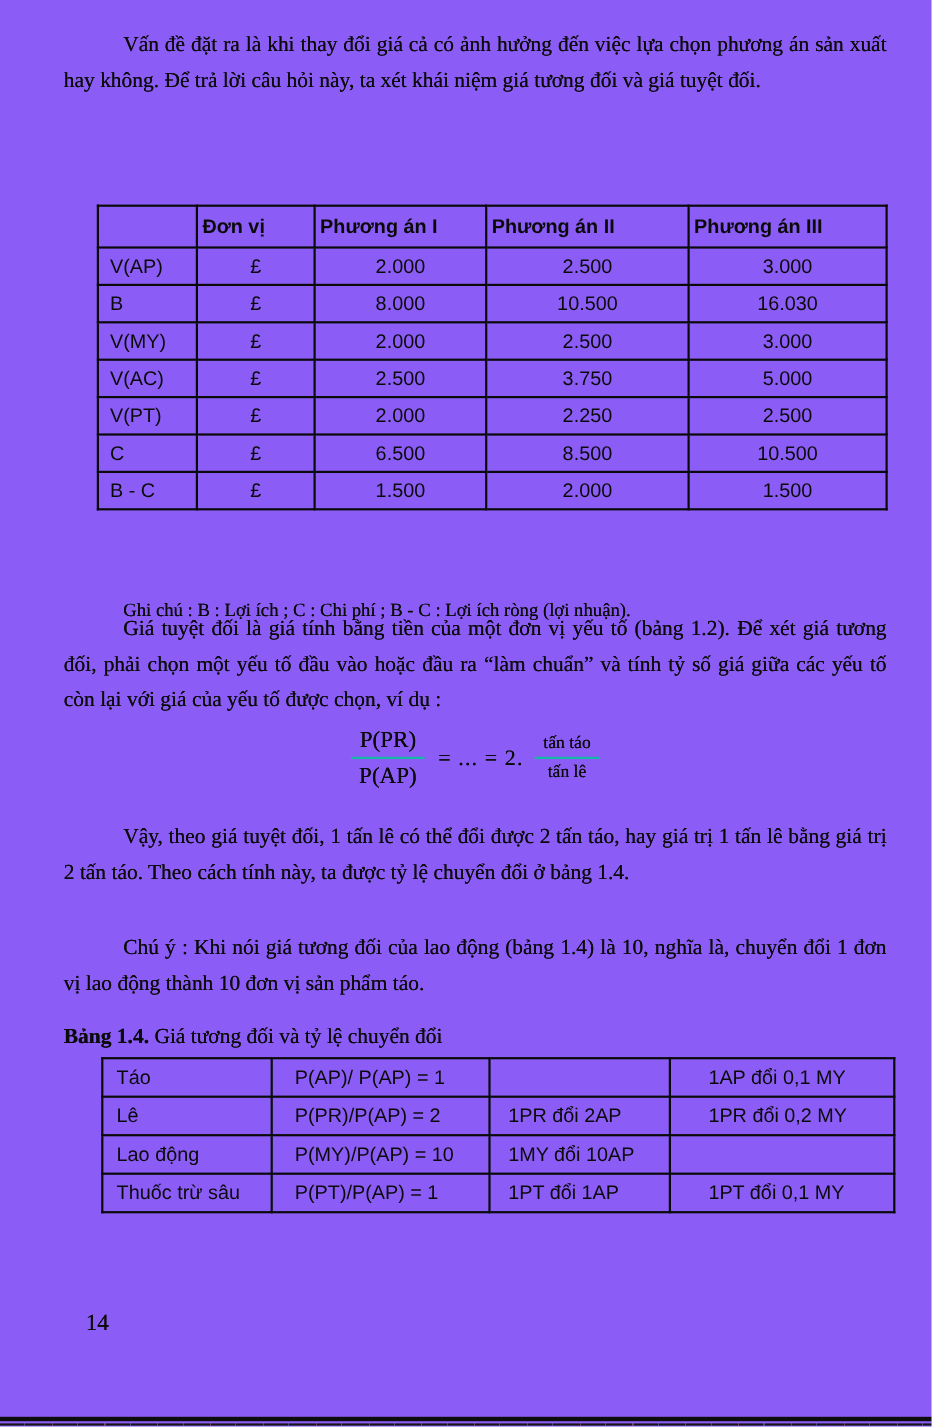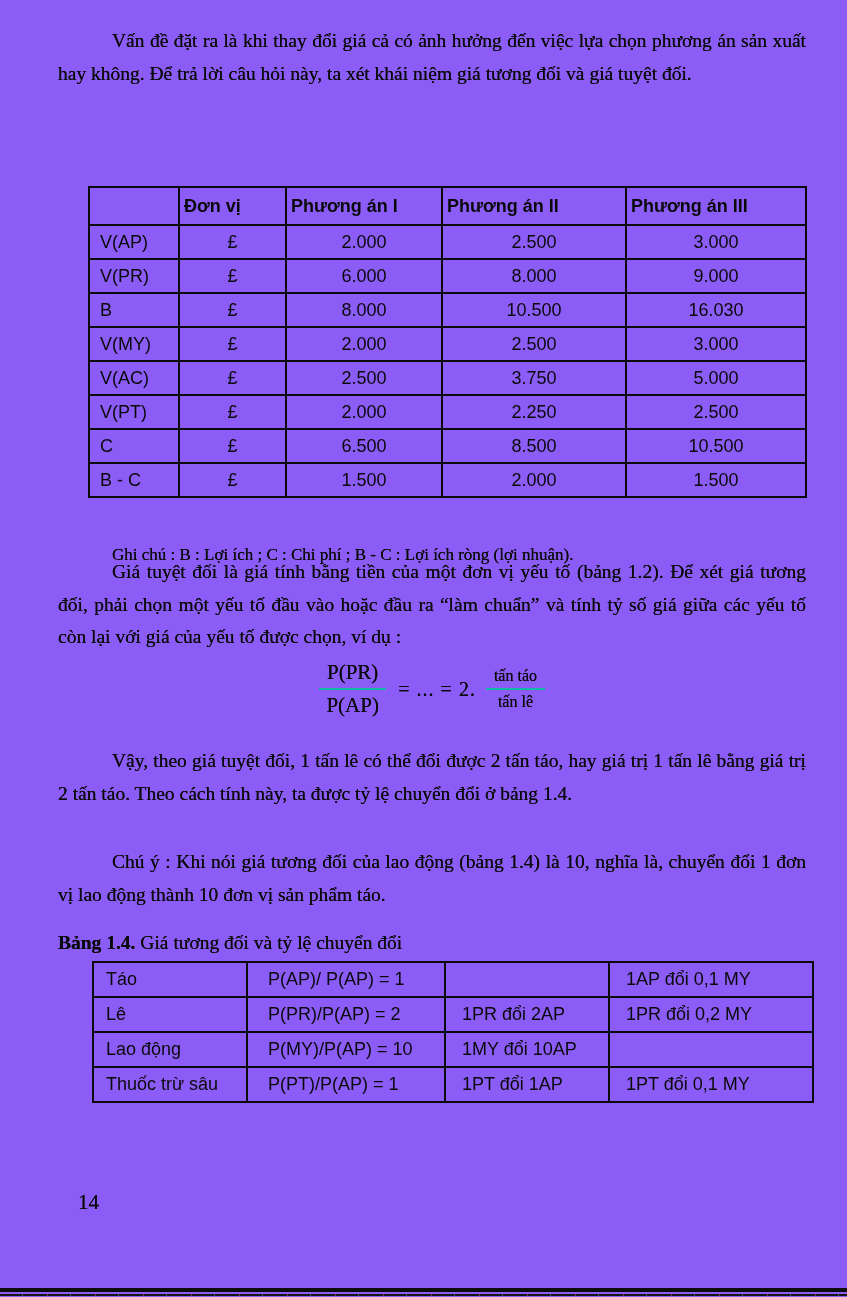--- a/index.html
+++ b/index.html
@@ -39,21 +39,21 @@
   #t13{left:88px;top:186px;width:717px;}
   #t13 th{height:36px;}
   #t13 td{height:32px;}
   #t13 td:first-child{text-align:left;padding-left:10px;}
   
   #t14{left:92px;top:961px;width:720px;}
   #t14 td{height:33px;text-align:left;}
   #t14 td:nth-child(1){padding-left:12px;}
   #t14 td:nth-child(2){padding-left:20px;}
   #t14 td:nth-child(3){padding-left:16px;}
-  #t14 td:nth-child(4){padding-left:16px;}
+  #t14 td:nth-child(4){padding-left:34px;}
   .note{
     position:absolute;left:112px;top:543px;margin:0;
     font-size:17px;line-height:24px;
     text-shadow:0 0 0.3px #111;
   }
   .formula{
     position:absolute;left:58px;top:660px;width:748px;
     display:flex;justify-content:center;align-items:center;
     font-size:20px;
     text-shadow:0 0 0.4px #111;
@@ -102,27 +102,20 @@
           <th>Phương án III</th>
         </tr>
       </thead>
     <tbody>
         <tr>
           <td>V(AP)</td>
           <td>£</td>
           <td>2.000</td>
           <td>2.500</td>
           <td>3.000</td>
-        </tr>
-        <tr>
-          <td>V(PR)</td>
-          <td>£</td>
-          <td>6.000</td>
-          <td>8.000</td>
-          <td>9.000</td>
         </tr>
         <tr>
           <td>B</td>
           <td>£</td>
           <td>8.000</td>
           <td>10.500</td>
           <td>16.030</td>
         </tr>
         <tr>
           <td>V(MY)</td>

